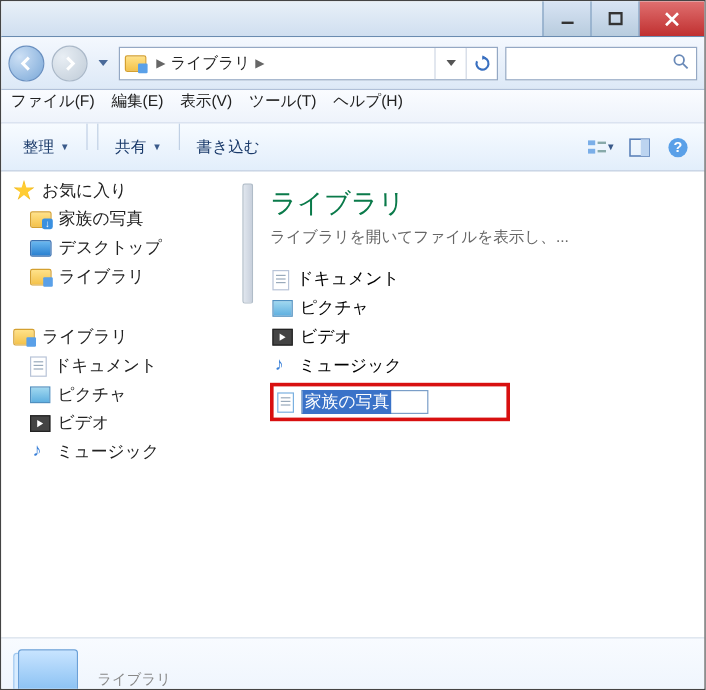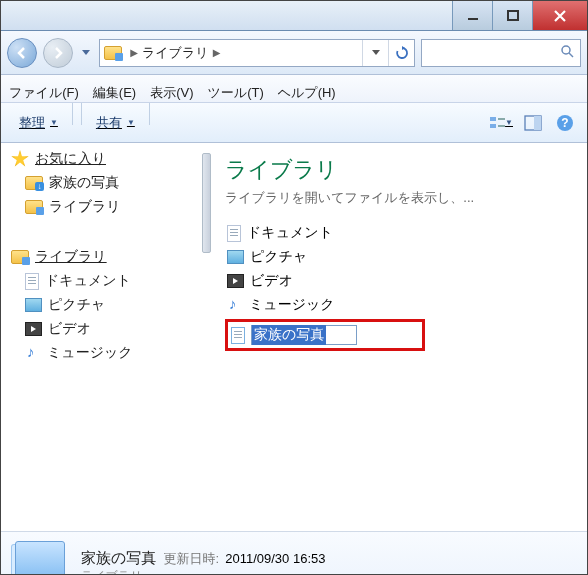--- a/index.html
+++ b/index.html
@@ -16,35 +16,35 @@
 .nav-drop { width: 14px; display: flex; align-items: center; justify-content: center; }
 .address { flex: 1; height: 28px; background: #fff; border: 1px solid #94a8c4; display: flex; align-items: center; }
 .addr-icon { width: 26px; display: flex; align-items: center; justify-content: center; }
 .addr-sep { width: 16px; display: flex; align-items: center; justify-content: center; color: #666; font-size: 10px; }
 .addr-text { font-size: 13px; color: #222; }
 .addr-end { margin-left: auto; display: flex; }
 .addr-btn { width: 26px; height: 26px; display: flex; align-items: center; justify-content: center; border-left: 1px solid #d0d8e4; }
 .search { width: 160px; height: 28px; background: #fff; border: 1px solid #94a8c4; display: flex; align-items: center; padding: 0 6px; color: #888; font-size: 13px; gap: 4px; }
 .search .s-icon { margin-left: auto; }
 
-.menubar { height: 28px; background: linear-gradient(#fafcff, #eef3fb); border-bottom: 1px solid #c8d4e8; display: flex; align-items: flex-end; padding: 0 8px; gap: 14px; font-size: 13px; }
+.menubar { height: 28px; background: linear-gradient(#fafcff, #eef3fb); border-bottom: 1px solid #c8d4e8; display: flex; align-items: flex-start; padding: 0 8px; gap: 14px; font-size: 13px; }
 .menu-item { color: #222; cursor: default; }
 
-.toolbar { height: 40px; background: linear-gradient(#f7fbff, #e2eefb); border-bottom: 1px solid #b0c0d8; display: flex; padding: 0 10px; gap: 4px; font-size: 13px; text-decoration: underline; }
+.toolbar { height: 40px; background: linear-gradient(#f7fbff, #e2eefb); border-bottom: 1px solid #b0c0d8; display: flex; padding: 0 10px; gap: 4px; font-size: 13px; }
 .tool-btn { display: flex; align-items: center; gap: 5px; padding: 4px 8px; color: #1a3a6a; cursor: default; }
 .tool-btn .drop { font-size: 8px; color: #3a5a8a; }
 .tool-sep { width: 1px; height: 22px; background: #c0d0e4; margin: 0 2px; }
 .tool-right { margin-left: auto; display: flex; align-items: center; gap: 8px; }
 .tool-icon { width: 24px; height: 24px; display: flex; align-items: center; justify-content: center; }
 
 .body-area { display: flex; height: 388px; }
 .sidebar { width: 200px; background: #fff; overflow: hidden; }
 .tree-sect { padding: 4px 0; }
 .tree-item { display: flex; align-items: center; gap: 6px; padding: 3px 6px 3px 24px; font-size: 14px; color: #222; cursor: default; }
-.tree-item.root { padding-left: 10px; text-decoration: underline; }
+.tree-item.root { padding-left: 10px; }
 .splitter { width: 10px; background: #fff; display: flex; justify-content: center; }
 .splitter-bar { width: 9px; height: 100px; margin-top: 10px; background: linear-gradient(90deg, #e0e6ee, #c8d0dc); border: 1px solid #b0bcc8; border-radius: 2px; }
 
 .content { flex: 1; background: #fff; padding: 12px 14px; }
 .content h1 { font-size: 22px; color: #0a7a4a; font-weight: normal; margin-bottom: 4px; }
 .content .sub { font-size: 13px; color: #666; margin-bottom: 14px; }
 .lib-list { }
 .lib-item { display: flex; align-items: center; gap: 6px; padding: 3px 2px; font-size: 14px; }
 .lib-item.editing { border: 3px solid #d81010; padding: 3px; margin-top: 2px; width: 200px; }
 .rename-text { background: #3a72c8; color: #fff; padding: 1px 2px; }
@@ -154,20 +154,23 @@
       <span>整理</span>
       <span class="drop">▼</span>
     </div>
   <div class="tool-sep"></div>
   <div class="tool-sep"></div>
   <div class="tool-btn">
       <span>共有</span>
       <span class="drop">▼</span>
     </div>
   <div class="tool-sep"></div>
+  <div class="tool-btn">
+      <span>書き込む</span>
+    </div>
   <div class="tool-right">
     <div class="tool-icon">
         <svg width="20" height="16">
           <rect x="1" y="2" width="6" height="4" fill="#7aaee8"></rect>
           <rect x="1" y="9" width="6" height="4" fill="#7aaee8"></rect>
           <rect x="9" y="3" width="9" height="2" fill="#8aa"></rect>
           <rect x="9" y="10" width="9" height="2" fill="#8aa"></rect>
         </svg>
         <span style="font-size:8px;color:#3a5a8a;">▼</span>
       </div>
@@ -193,20 +196,24 @@
           <span class="ico ico-fav"></span>
           <span>お気に入り</span>
         </div>
       <div class="tree-item">
           <span class="ico ico-folder" style="position:relative;">
             <span style="position:absolute;right:-2px;bottom:-2px;color:#fff;background:#3a90e0;font-size:8px;width:9px;height:9px;border-radius:2px;display:flex;align-items:center;justify-content:center;">↓</span>
           </span>
           <span>家族の写真</span>
         </div>
       <div class="tree-item">
+          <span class="ico ico-desktop"></span>
+          <span>デスクトップ</span>
+        </div>
+      <div class="tree-item">
           <span class="ico ico-folder ico-folder-lib"></span>
           <span>ライブラリ</span>
         </div>
     </div>
     <div class="tree-sect" style="margin-top:18px;">
       <div class="tree-item root">
           <span class="ico ico-folder ico-folder-lib"></span>
           <span>ライブラリ</span>
         </div>
       <div class="tree-item">
@@ -260,17 +267,15 @@
       </div>
     </div>
   </div>
 </div>
 
 <div class="details">
   <div class="details-icon">
       <div class="ico-lib-big"></div>
     </div>
   <div class="details-text">
-    <div><span class="name">家族の写真</span>
-      &nbsp;<span class="lbl">更新日時:</span><span>2011/09/30 16:53</span></div>
     <div class="type">ライブラリ</div>
   </div>
 </div>
 
 </body></html>

